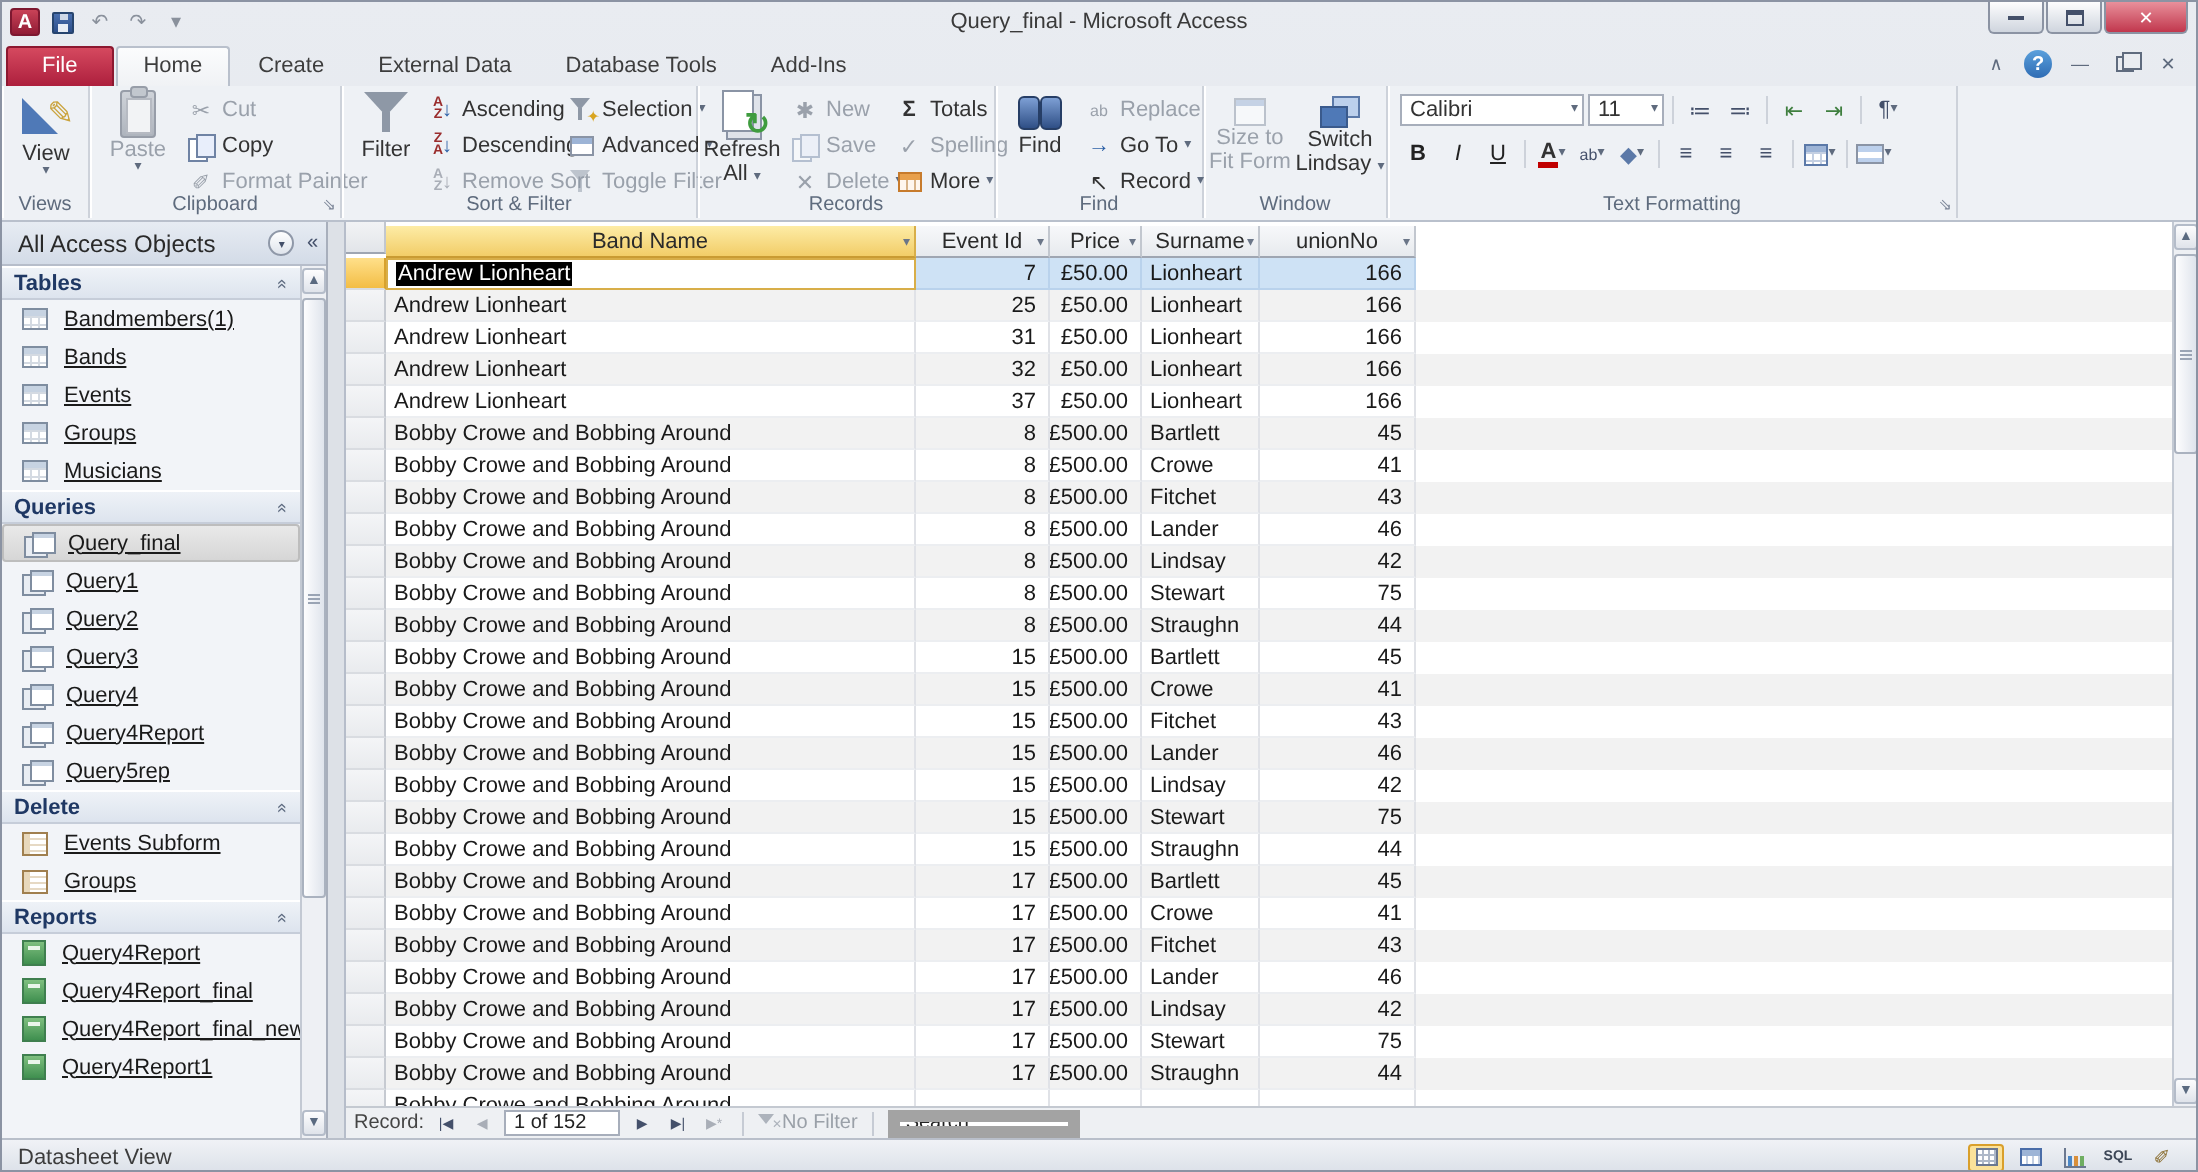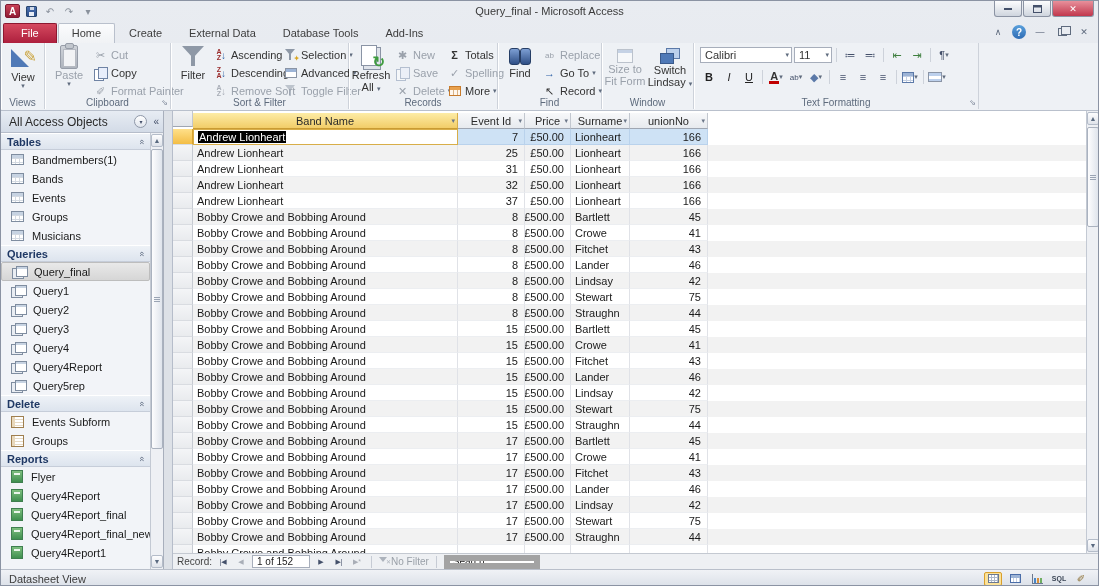--- a/index.html
+++ b/index.html
@@ -102,21 +102,21 @@
   .nav-header{height:22px;background:linear-gradient(#e7ecf3,#d3dbe7);border-bottom:1px solid #b6bdca;display:flex;align-items:center;padding:0 4px 0 8px;color:#2a2a2a;font-size:12px;}
   .nav-header .sp{flex:1;}
   .circlebtn{width:13px;height:13px;border:1px solid #8f98a8;border-radius:50%;background:linear-gradient(#fff,#dfe4ec);
     display:flex;align-items:center;justify-content:center;font-size:6px;color:#44506a;margin-right:6px;}
   .collapse{color:#44506a;font-size:10px;}
   .nav-body{position:absolute;left:0;top:22px;right:13px;bottom:0;overflow:hidden;}
   .sec-hdr{height:17px;background:linear-gradient(#eef2f7,#dde4ee);border-top:1px solid #fff;border-bottom:1px solid #c6cdd9;
     display:flex;align-items:center;padding:0 6px;color:#1f3864;font-weight:bold;}
   .sec-hdr .sp{flex:1;}
   .sec-chv{transform:rotate(90deg);font-size:9px;color:#5e6b80;font-weight:normal;}
-  .nav-item{height:19px;display:flex;align-items:center;gap:8px;padding-left:10px;color:#1a1a1a;}
+  .nav-item{height:19px;display:flex;align-items:center;gap:8px;padding-left:10px;color:#1a1a1a;text-decoration:underline;}
   .nav-item.selected{background:linear-gradient(#e9e9e9,#d6d6d6);border:1px solid #bdbdbd;border-radius:2px;}
   .icon-table{width:13px;height:11px;border:1px solid #7f8da0;background:
     linear-gradient(#c7d3e2,#c7d3e2) 0 0/100% 3px no-repeat,
     repeating-linear-gradient(90deg,transparent 0 3px,#d4dae2 3px 4px),
     repeating-linear-gradient(transparent 0 3px,#d4dae2 3px 4px),#fff;flex:0 0 auto;}
   .icon-query{width:14px;height:12px;position:relative;flex:0 0 auto;}
   .icon-query:before{content:"";position:absolute;left:0;top:2px;width:10px;height:9px;border:1px solid #7f8da0;background:#e9edf3;}
   .icon-query:after{content:"";position:absolute;left:4px;top:0;width:10px;height:9px;border:1px solid #7f8da0;
     background:linear-gradient(#c7d3e2,#c7d3e2) 0 0/100% 2px no-repeat,#fff;}
   .icon-form{width:13px;height:12px;border:1px solid #a07f4f;background:linear-gradient(#e8d8bc,#e8d8bc) 0 0/3px 100% no-repeat,
@@ -546,24 +546,20 @@
           <span class="icon-form"></span>
           <span>Groups</span>
         </div>
         <div class="sec-hdr">
           <span>Reports</span>
           <span class="sp"></span>
           <span class="sec-chv">«</span>
         </div>
         <div class="nav-item">
           <span class="icon-report"></span>
-          <span>Flyer</span>
-        </div>
-        <div class="nav-item">
-          <span class="icon-report"></span>
           <span>Query4Report</span>
         </div>
         <div class="nav-item">
           <span class="icon-report"></span>
           <span>Query4Report_final</span>
         </div>
         <div class="nav-item">
           <span class="icon-report"></span>
           <span>Query4Report_final_new</span>
         </div>

